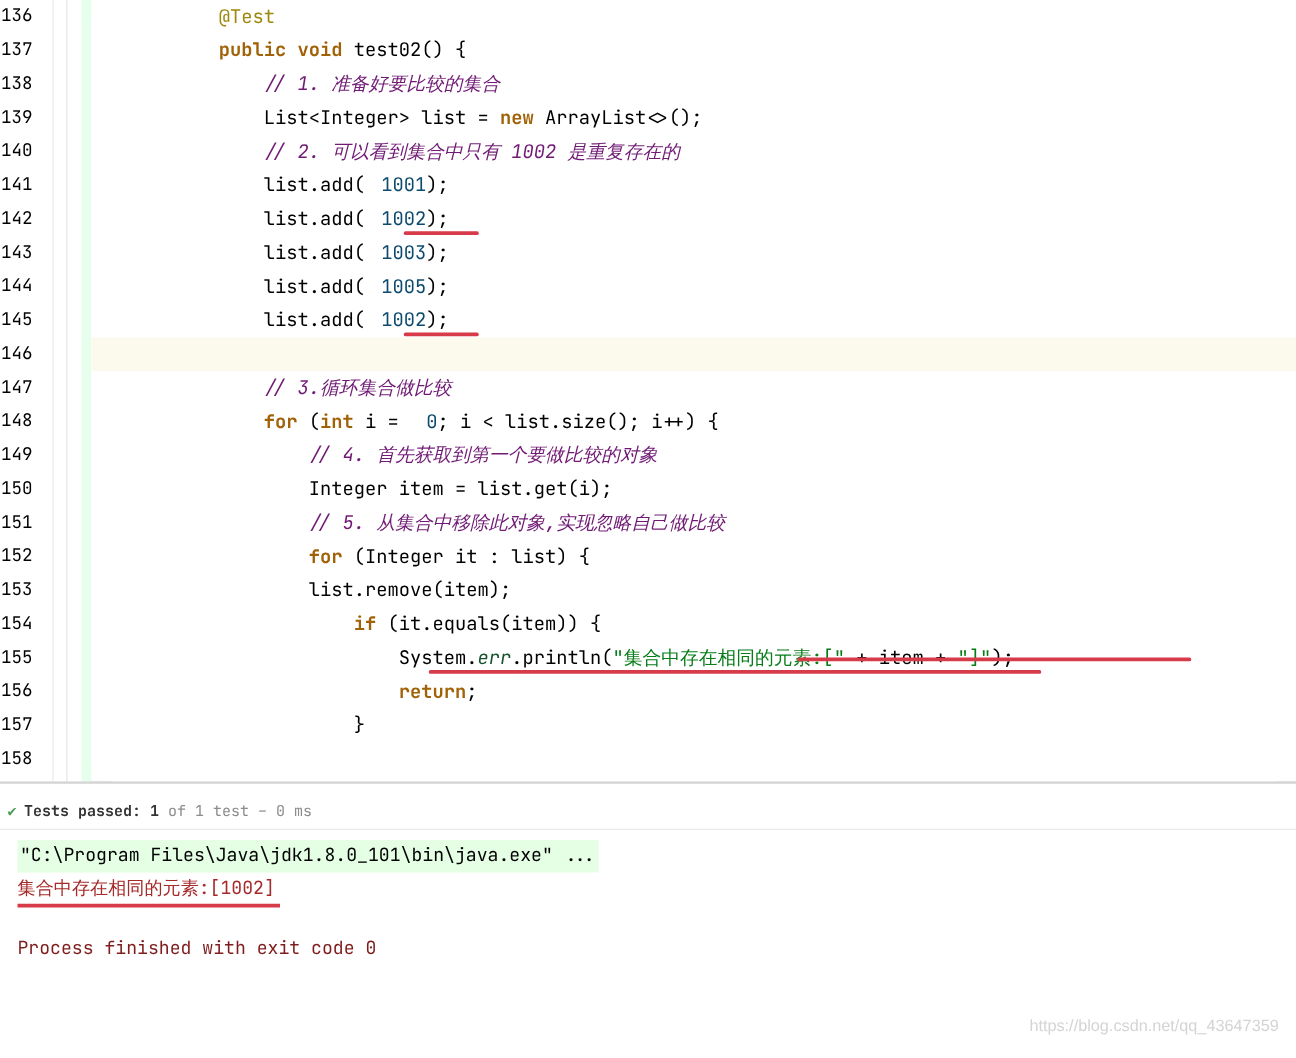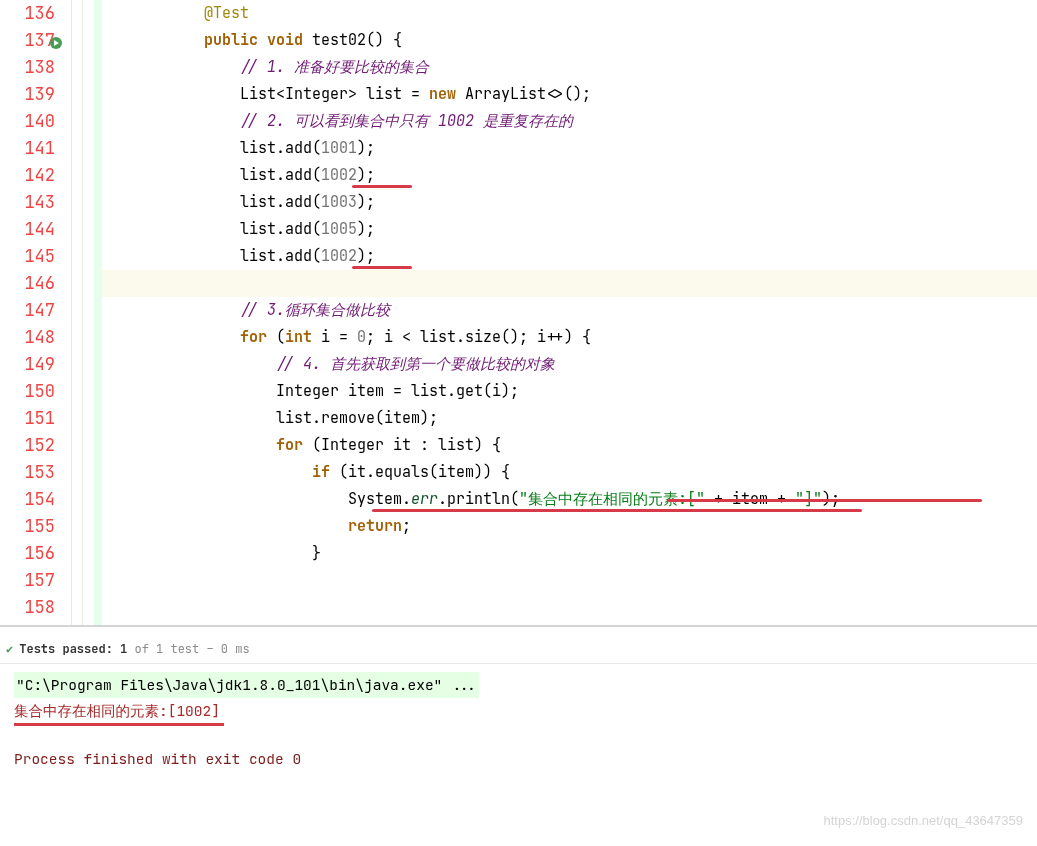--- a/index.html
+++ b/index.html
@@ -11,27 +11,27 @@
       height: 846px;
       overflow: hidden;
       position: relative;
     }
     .editor-pane {
       display: flex;
       height: 627px;
       border-bottom: 2px solid #d4d4d4;
     }
     .gutter {
-      width: 72px;
+      width: 43px;
       background: #fff;
       border-right: 1px solid #e8e8e8;
-      color: #ef4444;
+      color: #000000;
       text-align: right;
       padding-right: 16px;
-      font-size: 17px;
+      font-size: 14px;
       line-height: 27px;
       user-select: none;
     }
     .gutter-line { height: 27px; position: relative; }
     .gutter-icon {
       position: absolute;
       left: 48px;
       top: 5px;
       width: 16px;
       height: 16px;
@@ -69,21 +69,21 @@
       position: relative;
     }
     .code-line.highlight {
       background: #fcfaed;
       margin-left: -30px;
       padding-left: 30px;
     }
     .kw { color: #a16207; font-weight: bold; }
     .anno { color: #9e880d; }
     .comment { color: #701a75; font-style: italic; }
-    .num { color: #737373; }
+    .num { color: #0c4a6e; margin-left: 13px; }
     .str { color: #067d17; }
     .err-field { color: #14532d; font-style: italic; }
     .plain { color: #000; }
     
     .underline-red {
       position: absolute;
       height: 3px;
       background: #d73a49;
       border-radius: 2px;
     }
@@ -188,22 +188,23 @@
       <div class="code-line">            <span class="plain">list.add(</span><span class="num">1001</span><span class="plain">);</span></div>
       <div class="code-line">            <span class="plain">list.add(</span><span class="num">1002</span><span class="plain">);</span><div class="underline-red red-mark-1"></div></div>
       <div class="code-line">            <span class="plain">list.add(</span><span class="num">1003</span><span class="plain">);</span></div>
       <div class="code-line">            <span class="plain">list.add(</span><span class="num">1005</span><span class="plain">);</span></div>
       <div class="code-line">            <span class="plain">list.add(</span><span class="num">1002</span><span class="plain">);</span><div class="underline-red red-mark-2"></div></div>
       <div class="code-line highlight"></div>
       <div class="code-line">            <span class="comment">// 3.循环集合做比较</span></div>
       <div class="code-line">            <span class="kw">for</span><span class="plain"> (</span><span class="kw">int</span><span class="plain"> i = </span><span class="num">0</span><span class="plain">; i &lt; list.size(); i++) {</span></div>
       <div class="code-line">                <span class="comment">// 4. 首先获取到第一个要做比较的对象</span></div>
       <div class="code-line">                <span class="plain">Integer item = list.get(i);</span></div>
+      <div class="code-line">                <span class="comment">// 5. 从集合中移除此对象,实现忽略自己做比较</span></div>
+      <div class="code-line">                <span class="kw">for</span><span class="plain"> (Integer it : list) {</span></div>
       <div class="code-line">                <span class="plain">list.remove(item);</span></div>
-      <div class="code-line">                <span class="kw">for</span><span class="plain"> (Integer it : list) {</span></div>
       <div class="code-line">                    <span class="kw">if</span><span class="plain"> (it.equals(item)) {</span></div>
       <div class="code-line">                        <span class="plain">System.</span><span class="err-field">err</span><span class="plain">.println(</span><span class="str">"集合中存在相同的元素:["</span><span class="plain"> + item + </span><span class="str">"]"</span><span class="plain">);</span><div class="underline-red red-mark-long1"></div><div class="underline-red red-mark-long2" style="top: 13px;"></div></div>
       <div class="code-line">                        <span class="kw">return</span><span class="plain">;</span></div>
       <div class="code-line">                    <span class="plain">}</span></div>
     </div>
 </div>
 
 <div class="test-status">
   <span class="check-icon">✔</span>
   <span class="test-text">

